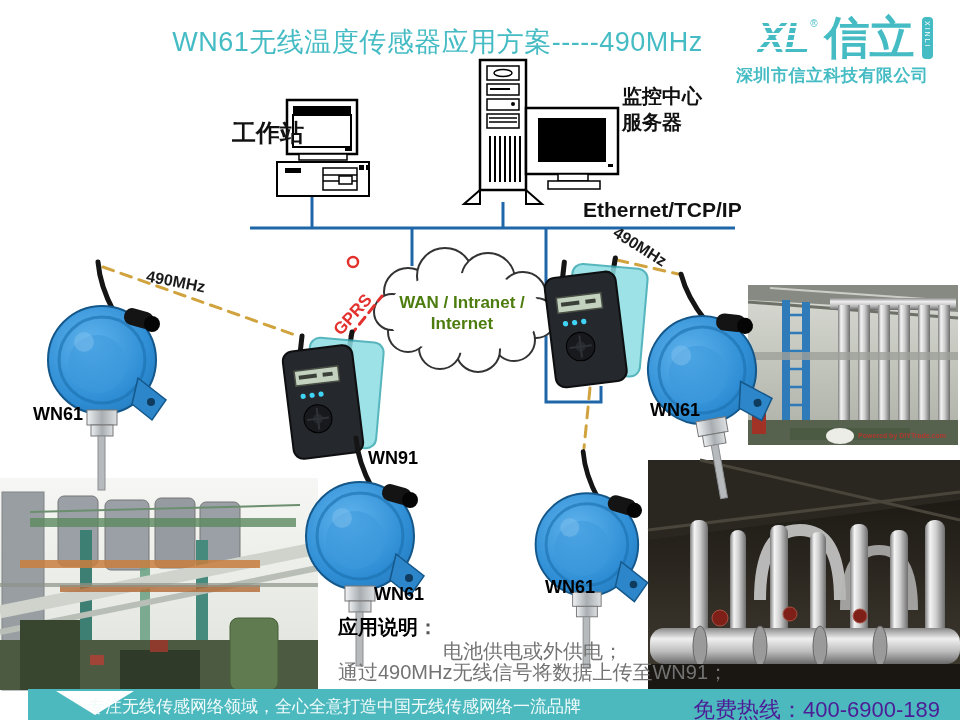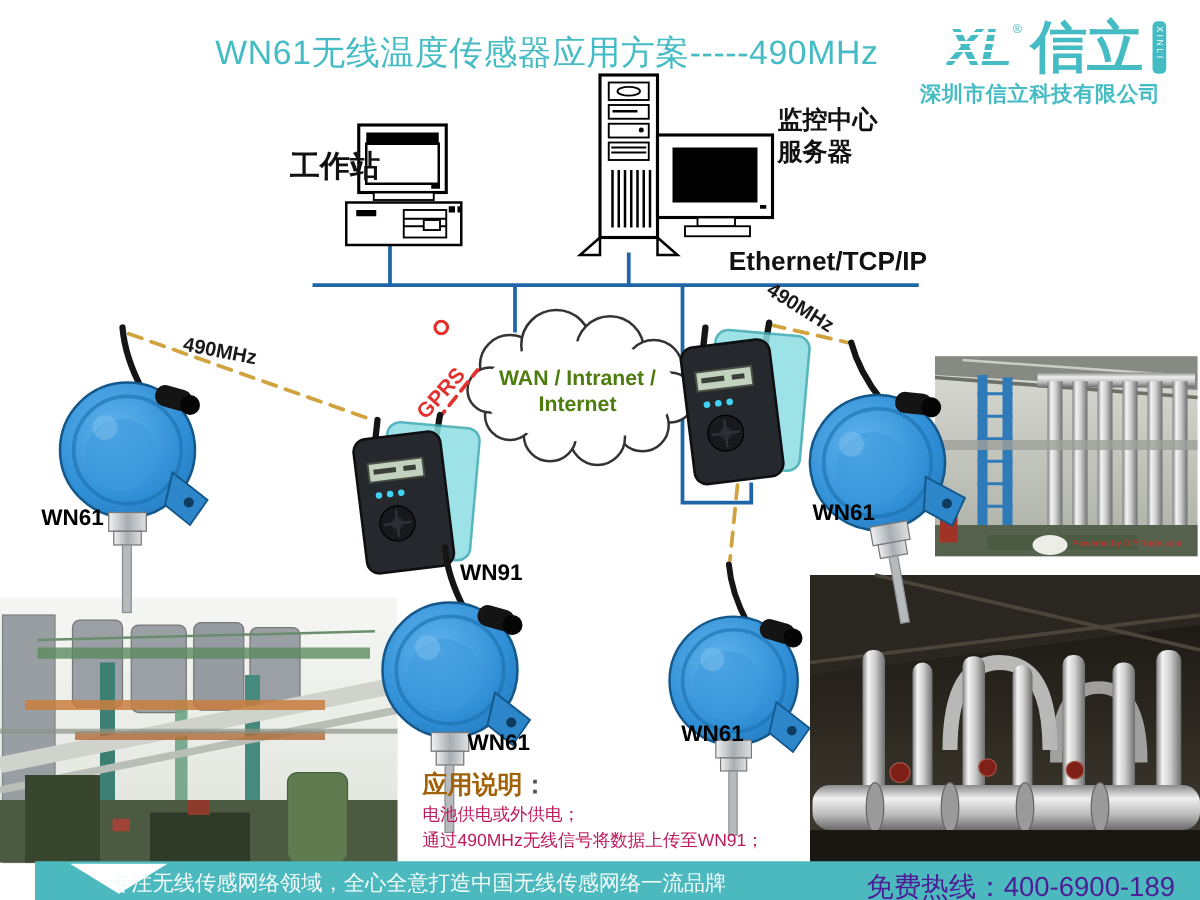--- a/index.html
+++ b/index.html
@@ -27,23 +27,23 @@
   .cloud-label{left:384px;top:292px;width:156px;text-align:center;font-size:17px;
                font-weight:bold;color:#4d7c0f;line-height:21px;}
   .gprs{left:329px;top:305px;transform:rotate(-48deg);color:var(--red);
         font-weight:bold;font-size:17px;}
   .freq{font-size:16px;font-weight:600;color:#1a1a1a;}
   .freq-left{left:146px;top:273px;transform:rotate(11deg);}
   .freq-right{left:610px;top:238px;transform:rotate(32deg);}
   .devlabel{font-size:18px;font-weight:bold;color:#000;}
   
   .notes{position:absolute;left:338px;top:614px;}
-  .notes-head{font-size:20px;font-weight:bold;color:#a16207;}
+  .notes-head{font-size:20px;font-weight:bold;color:#000000;}
   .notes-colon{font-size:20px;font-weight:bold;color:#555;}
-  .notes-line{font-size:14px;color:#be185d;line-height:21px;}
+  .notes-line{font-size:20px;color:#737373;line-height:21px;text-align:center;}
   .watermark{left:858px;top:432px;font-size:7px;color:#B0392F;}
   
   .footer{position:absolute;left:0;top:689px;width:960px;height:31px;background:var(--footer_bg);margin-left:28px;}
   .footer-v{position:absolute;left:28px;top:2px;width:0;height:0;
             border-left:39px solid transparent;border-right:39px solid transparent;
             border-top:24px solid #fff;}
   .footer-slogan{position:absolute;left:60px;top:6px;font-size:17px;color:#F2FBFA;}
   .footer-hotline{position:absolute;right:48px;top:6px;font-size:22px;color:#4c1d95;}
   
   .gold{stroke:var(--gold);stroke-width:3;stroke-dasharray:11 8;fill:none;stroke-linecap:round;}

